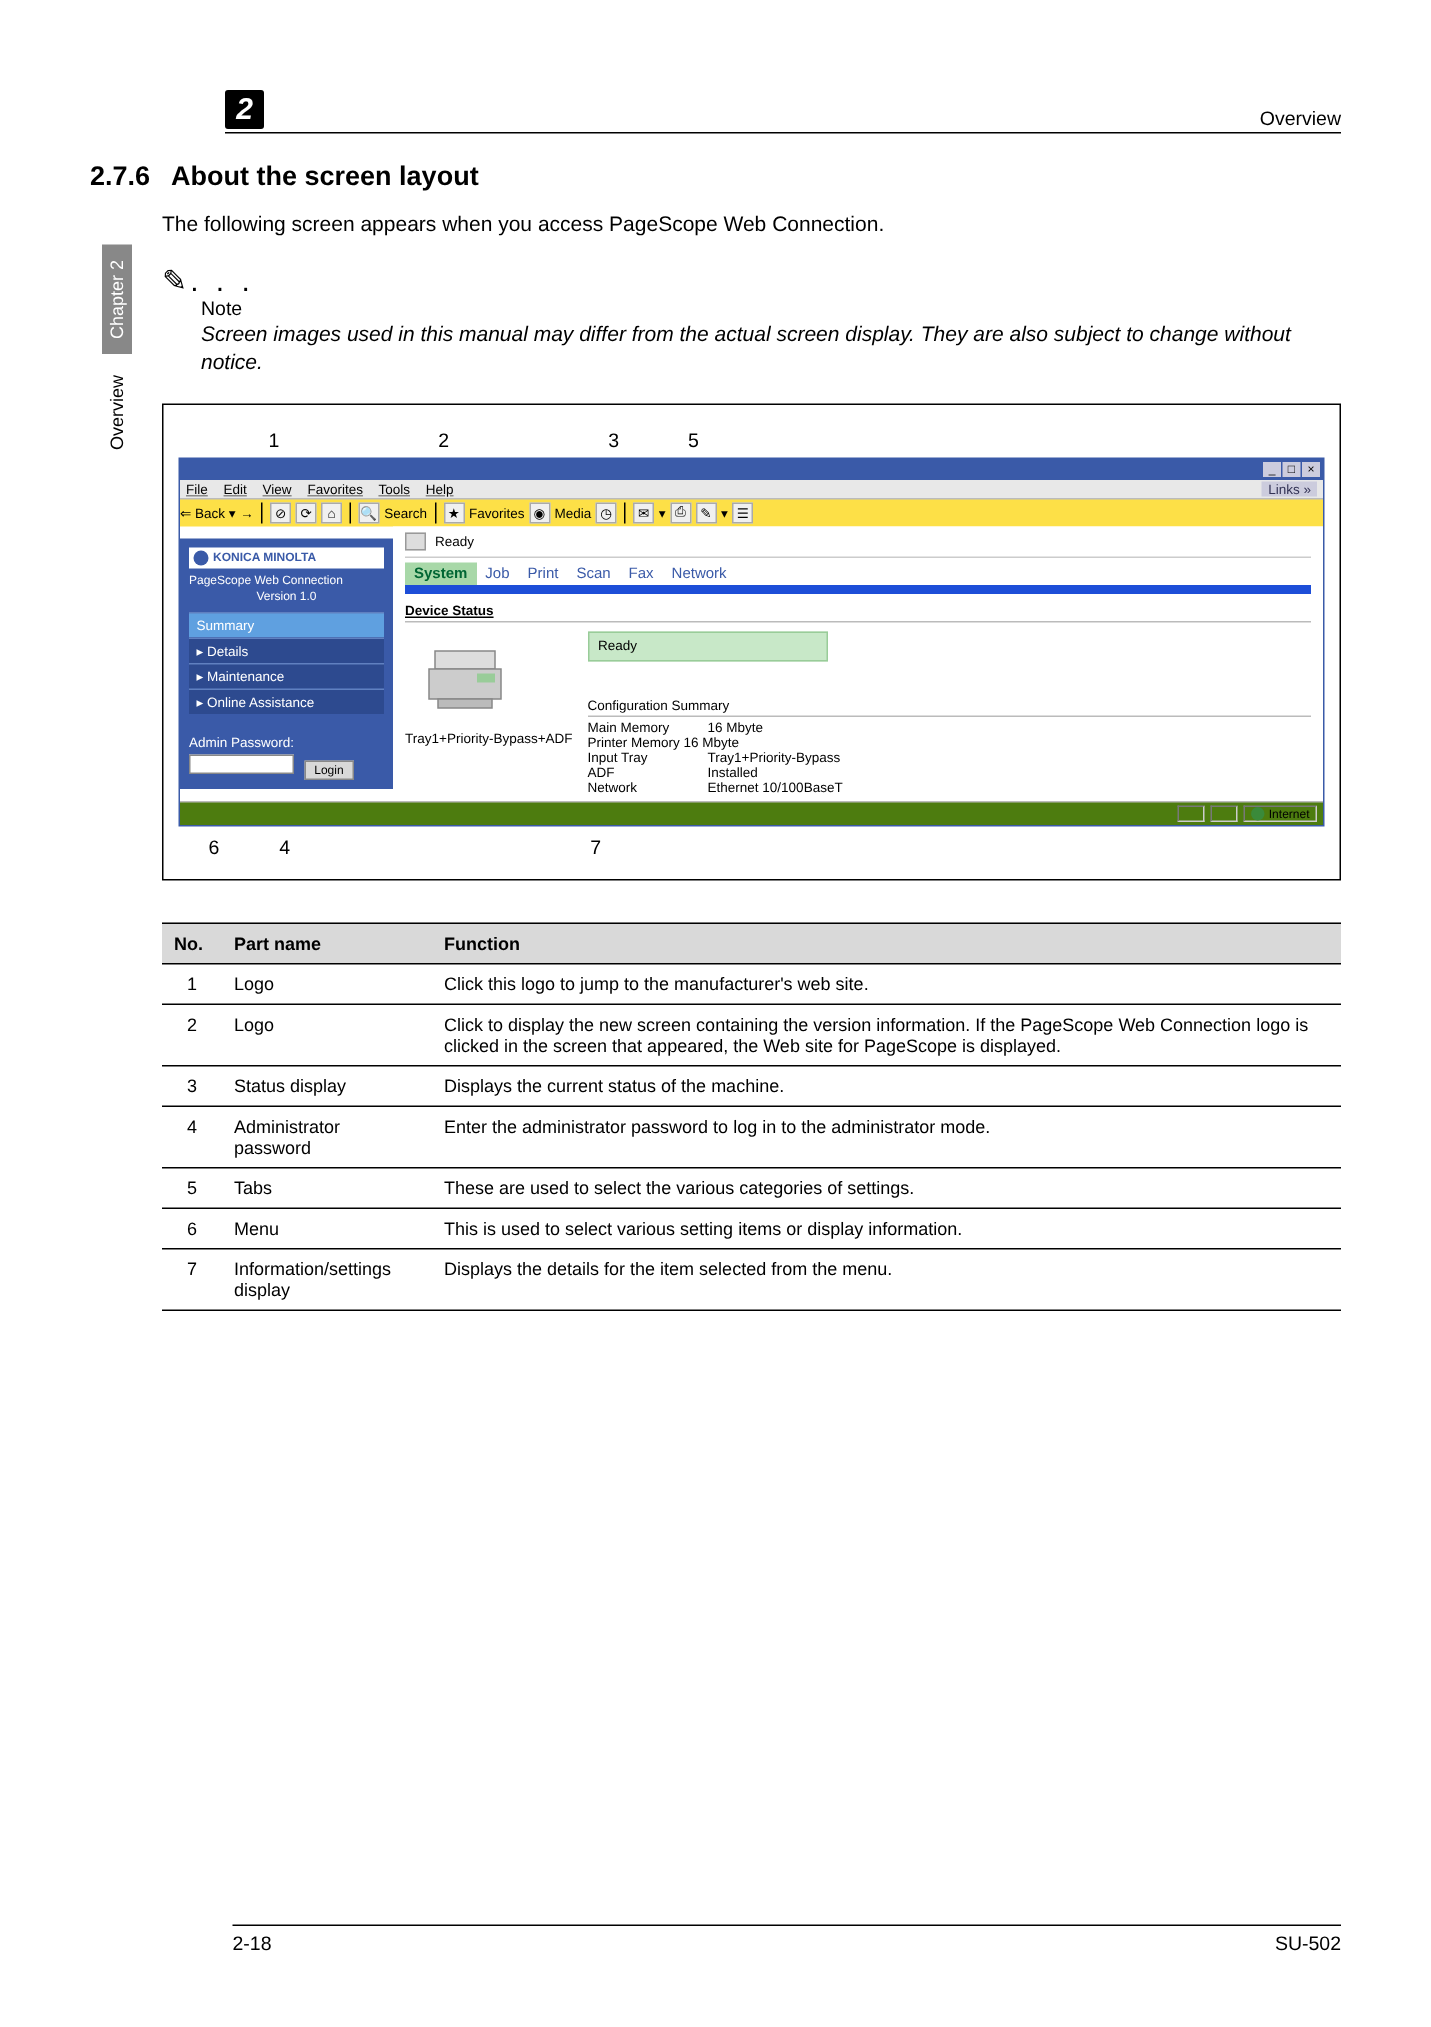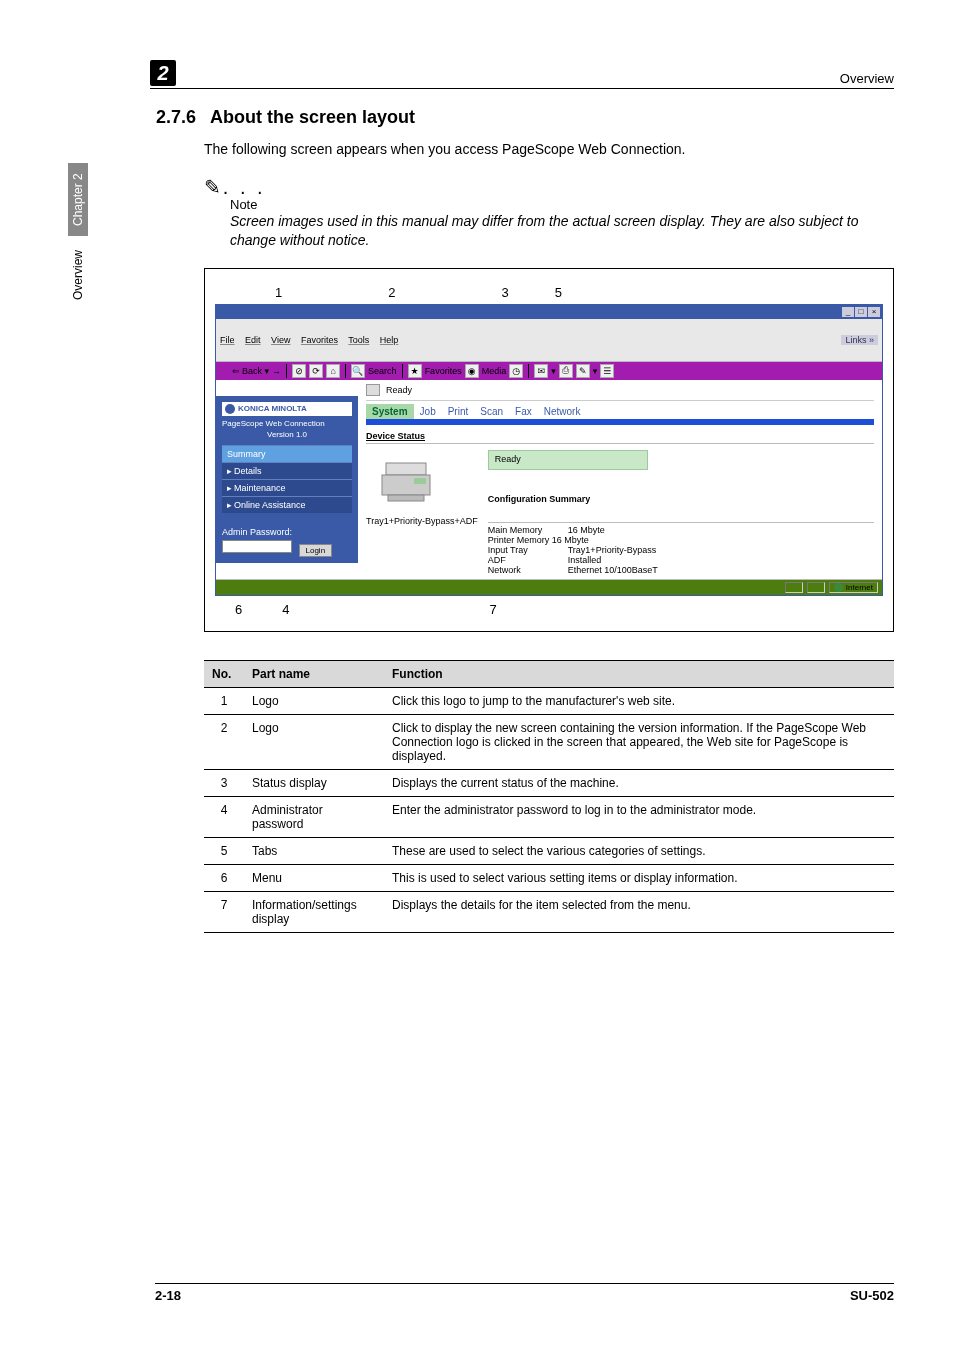--- a/index.html
+++ b/index.html
@@ -52,21 +52,20 @@
     display: flex;
     align-items: center;
     gap: 14px;
   }
   .side-tab-chapter {
     background: #888;
     color: #fff;
     padding: 3px 10px;
   }
   .content {
-    margin-left: 96px;
     margin-right: 0;
   }
   .section-title {
     display: flex;
     gap: 14px;
     font-size: 18px;
     font-weight: bold;
     margin-bottom: 12px;
   }
   .body-text {
@@ -127,31 +126,31 @@
     padding: 0 2px;
   }
   .win-btn {
     width: 12px; height: 10px; background: #ccd; margin-left: 1px;
     font-size: 8px; line-height: 10px; text-align: center; color:#000;
   }
   .menubar {
     background: #e8e8e8;
     display: flex;
     justify-content: space-between;
-    padding: 16px 4px;
+    padding: 1px 4px;
     font-size: 9px;
   }
   .menubar-left span { margin-right: 8px; text-decoration: underline; text-decoration-color: #888; }
   .toolbar {
-    background: #a21caf;
+    background: #fde047;
     border-top: 1px solid #bbb;
     display: flex;
     align-items: center;
     gap: 3px;
-    padding: 2px 16px;
+    padding: 2px 0;
     font-size: 9px;
   }
   .tb-btn {
     width: 14px; height: 14px; border: 1px solid #aaa; background: #f0f0f0;
     display: inline-flex; align-items: center; justify-content: center;
     font-size: 9px;
   }
   .content-body {
     display: flex;
     align-items: center;
@@ -216,21 +215,21 @@
   .device-img {
     width: 80px; height: 60px; display: flex; align-items: center; justify-content: center;
   }
   .device-svg { width: 60px; height: 50px; }
   .ready-box {
     background: #c8e8c8; border: 1px solid #9c9; width: 160px; height: 20px;
     font-size: 9px; padding: 3px 6px;
   }
   .tray-text { font-size: 9px; margin-top: 6px; }
   .cfg-summary { font-size: 9px; }
-  .cfg-summary-hdr { font-weight: bold; border-bottom: 1px solid #bbb; padding-bottom: 18px; margin-bottom: 2px; }
+  .cfg-summary-hdr { font-weight: normal; border-bottom: 1px solid #bbb; padding-bottom: 2px; margin-bottom: 2px; }
   .cfg-row { display: flex; gap: 10px; }
   .cfg-row .k { width: 70px; }
   .statusbar {
     background: #4d7c0f; border-top: 1px solid #bbb; display: flex; justify-content: flex-end;
     padding: 2px 4px; font-size: 8px; gap: 4px;
   }
   .status-cell { border: 1px inset #ccc; padding: 0 4px; min-width: 18px; }
   .status-internet { display: flex; align-items: center; gap: 3px; }
   .globe { width: 9px; height: 9px; border-radius: 50%; background: #3a8a3a; display: inline-block; }
   .callout-bottom {
@@ -265,21 +264,20 @@
   .footer-row {
     position: absolute;
     bottom: 48px;
     left: 155px;
     right: 60px;
     border-top: 1px solid #000;
     display: flex;
     justify-content: space-between;
     font-size: 13px;
     padding-top: 4px;
-    font-weight: bold;
   }
   .vline {
     border-left: 1px solid #000;
     height: 14px;
     display: inline-block;
     vertical-align: top;
     margin: 0 2px;
   }
 </style>
 </head>

